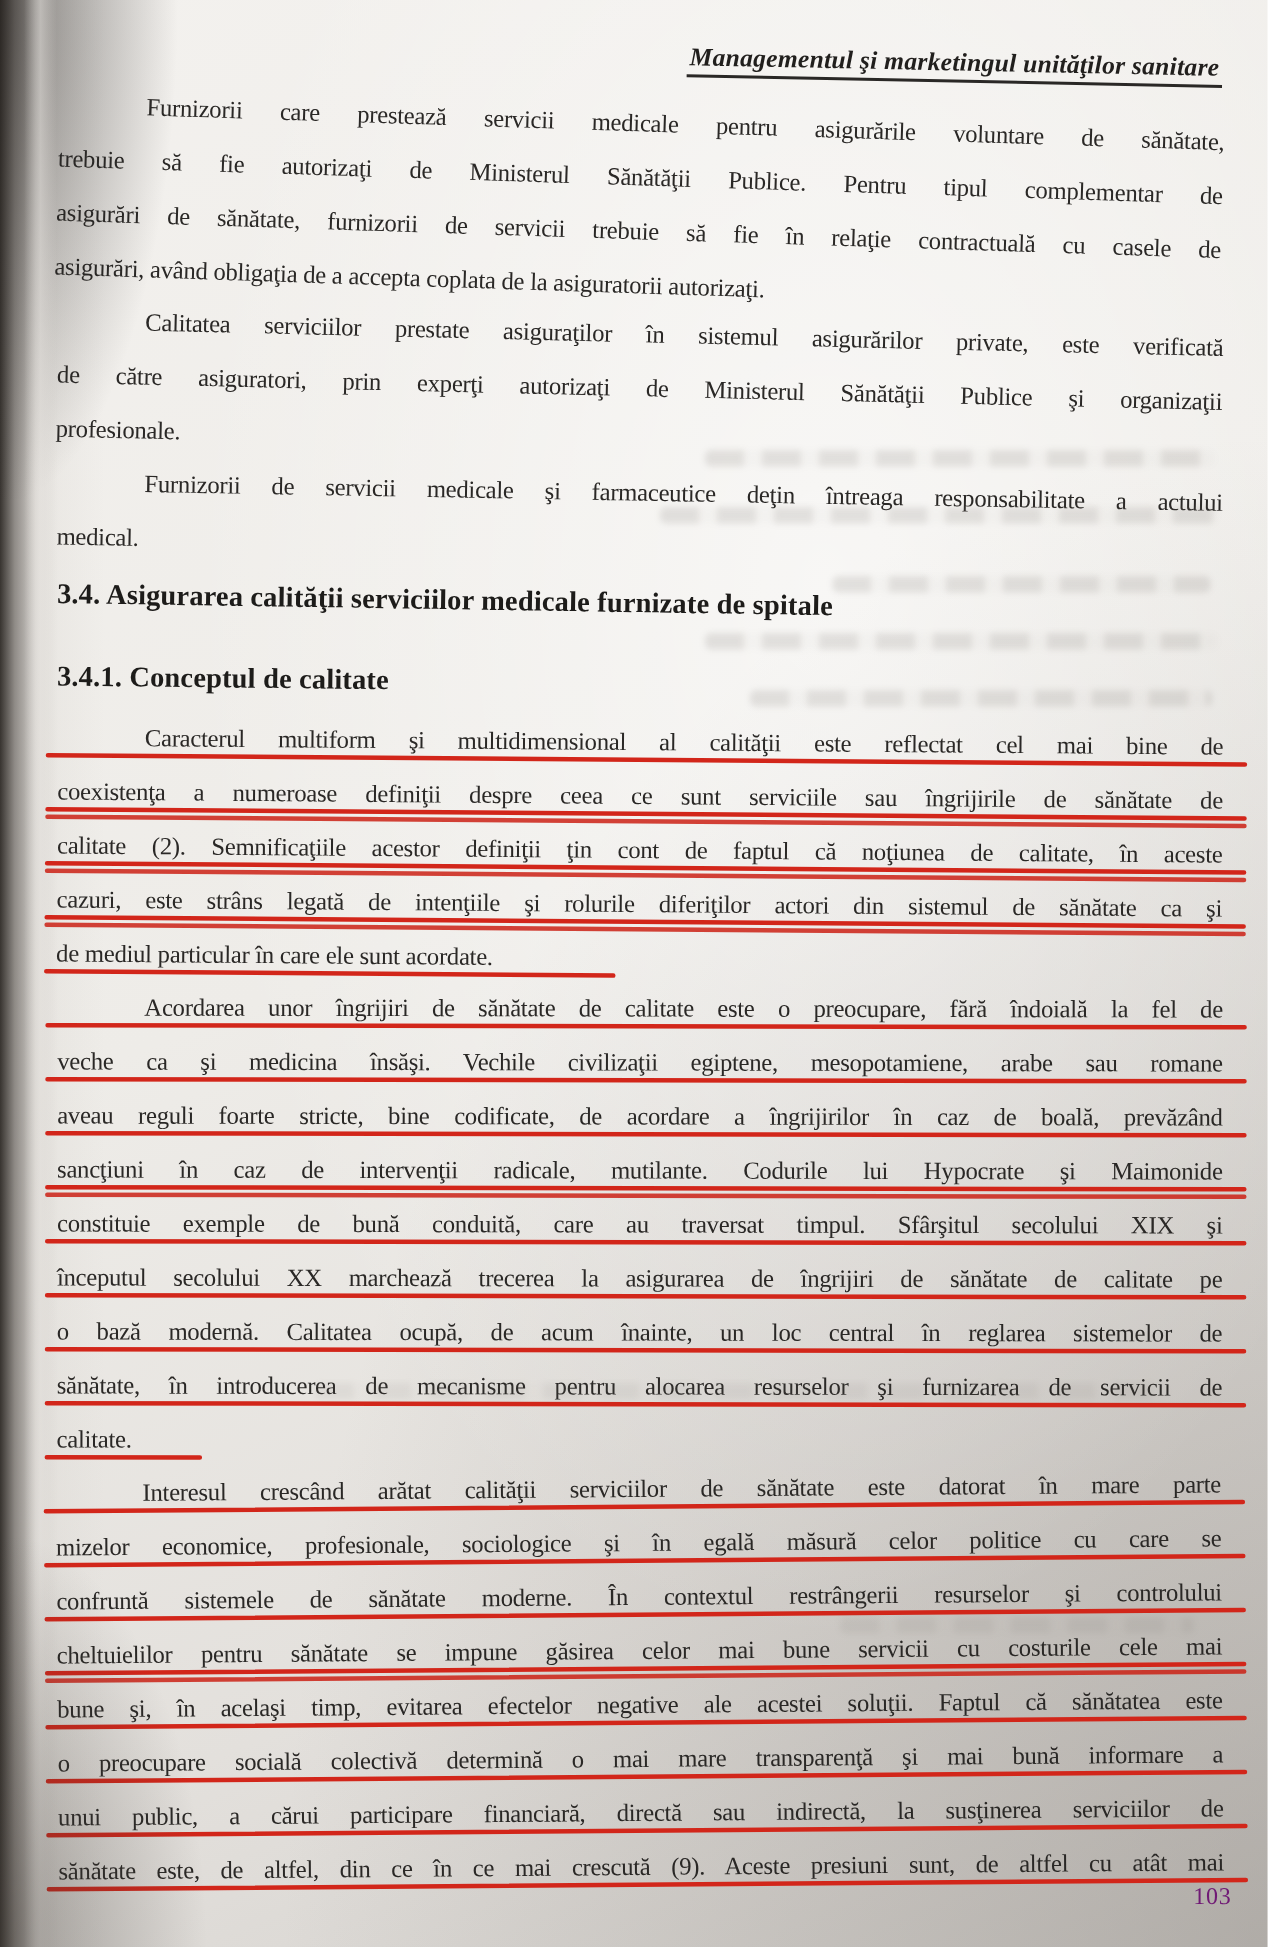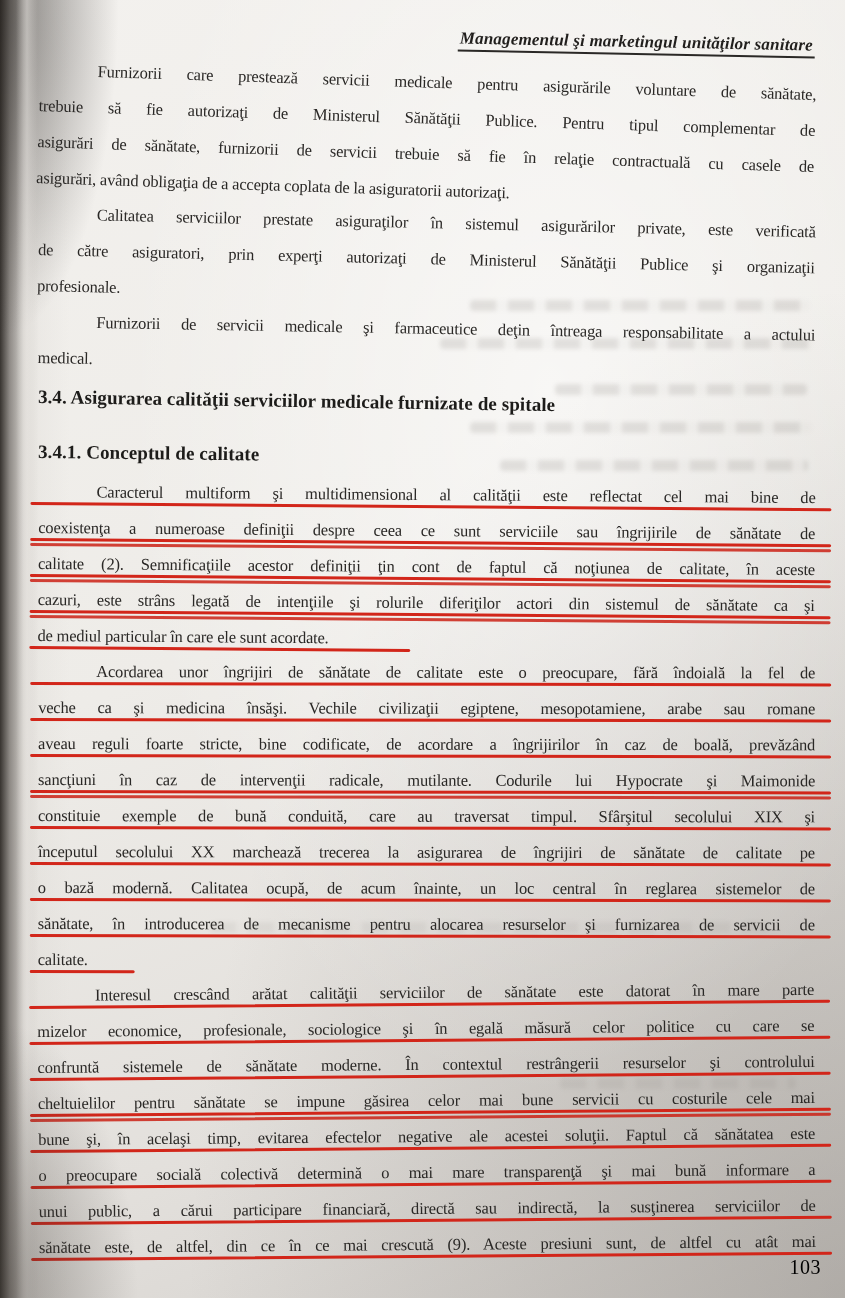--- a/index.html
+++ b/index.html
@@ -74,21 +74,21 @@
     margin-top:6px;height:30px;line-height:30px;
     font-size:19px;font-weight:bold;color:#1d1c1a;letter-spacing:.1px;
   }
   .h2{
     margin-top:26px;height:28px;line-height:28px;margin-bottom:8px;
     font-size:19px;font-weight:bold;color:#1d1c1a;letter-spacing:.1px;
   }
 
   .pagenum{
     position:absolute;right:24px;top:1256px;
-    font-size:20px;color:#000000;letter-spacing:.5px;
+    font-size:16px;color:#701a75;letter-spacing:.5px;
   }
 
   .ghost{
     position:absolute;height:11px;border-radius:4px;pointer-events:none;
     filter:blur(2.2px);opacity:.55;
     background:repeating-linear-gradient(90deg,
       rgba(118,112,106,.30) 0px, rgba(118,112,106,.30) 26px,
       rgba(118,112,106,.05) 26px, rgba(118,112,106,.05) 38px);
   }
   .g1{left:470px;top:300px;width:340px;}

